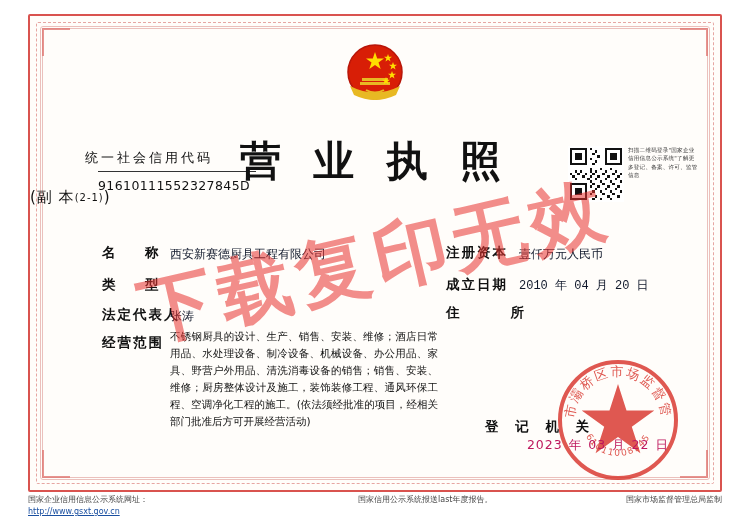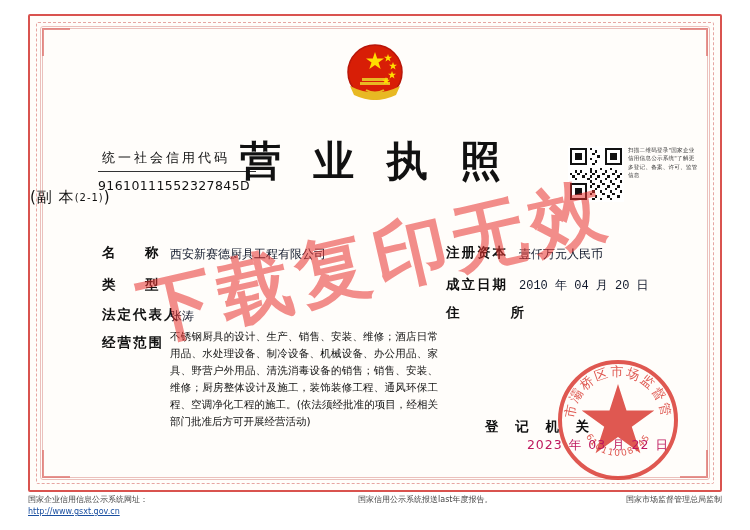--- a/index.html
+++ b/index.html
@@ -74,21 +74,21 @@
     text-align:left;
     font-size:15px;
     color:#111;
     letter-spacing:1px;
   }
   .subtitle .sup{font-size:10px;vertical-align:1px;}
 
   
   .credit-label{
     position:absolute;
-    left:72px;top:133px;
+    left:55px;top:133px;
     font-size:13px;
     letter-spacing:3px;
     color:#111;
   }
   .credit-rule{
     position:absolute;
     left:68px;top:155px;
     width:158px;height:1px;
     background:#333;
   }

